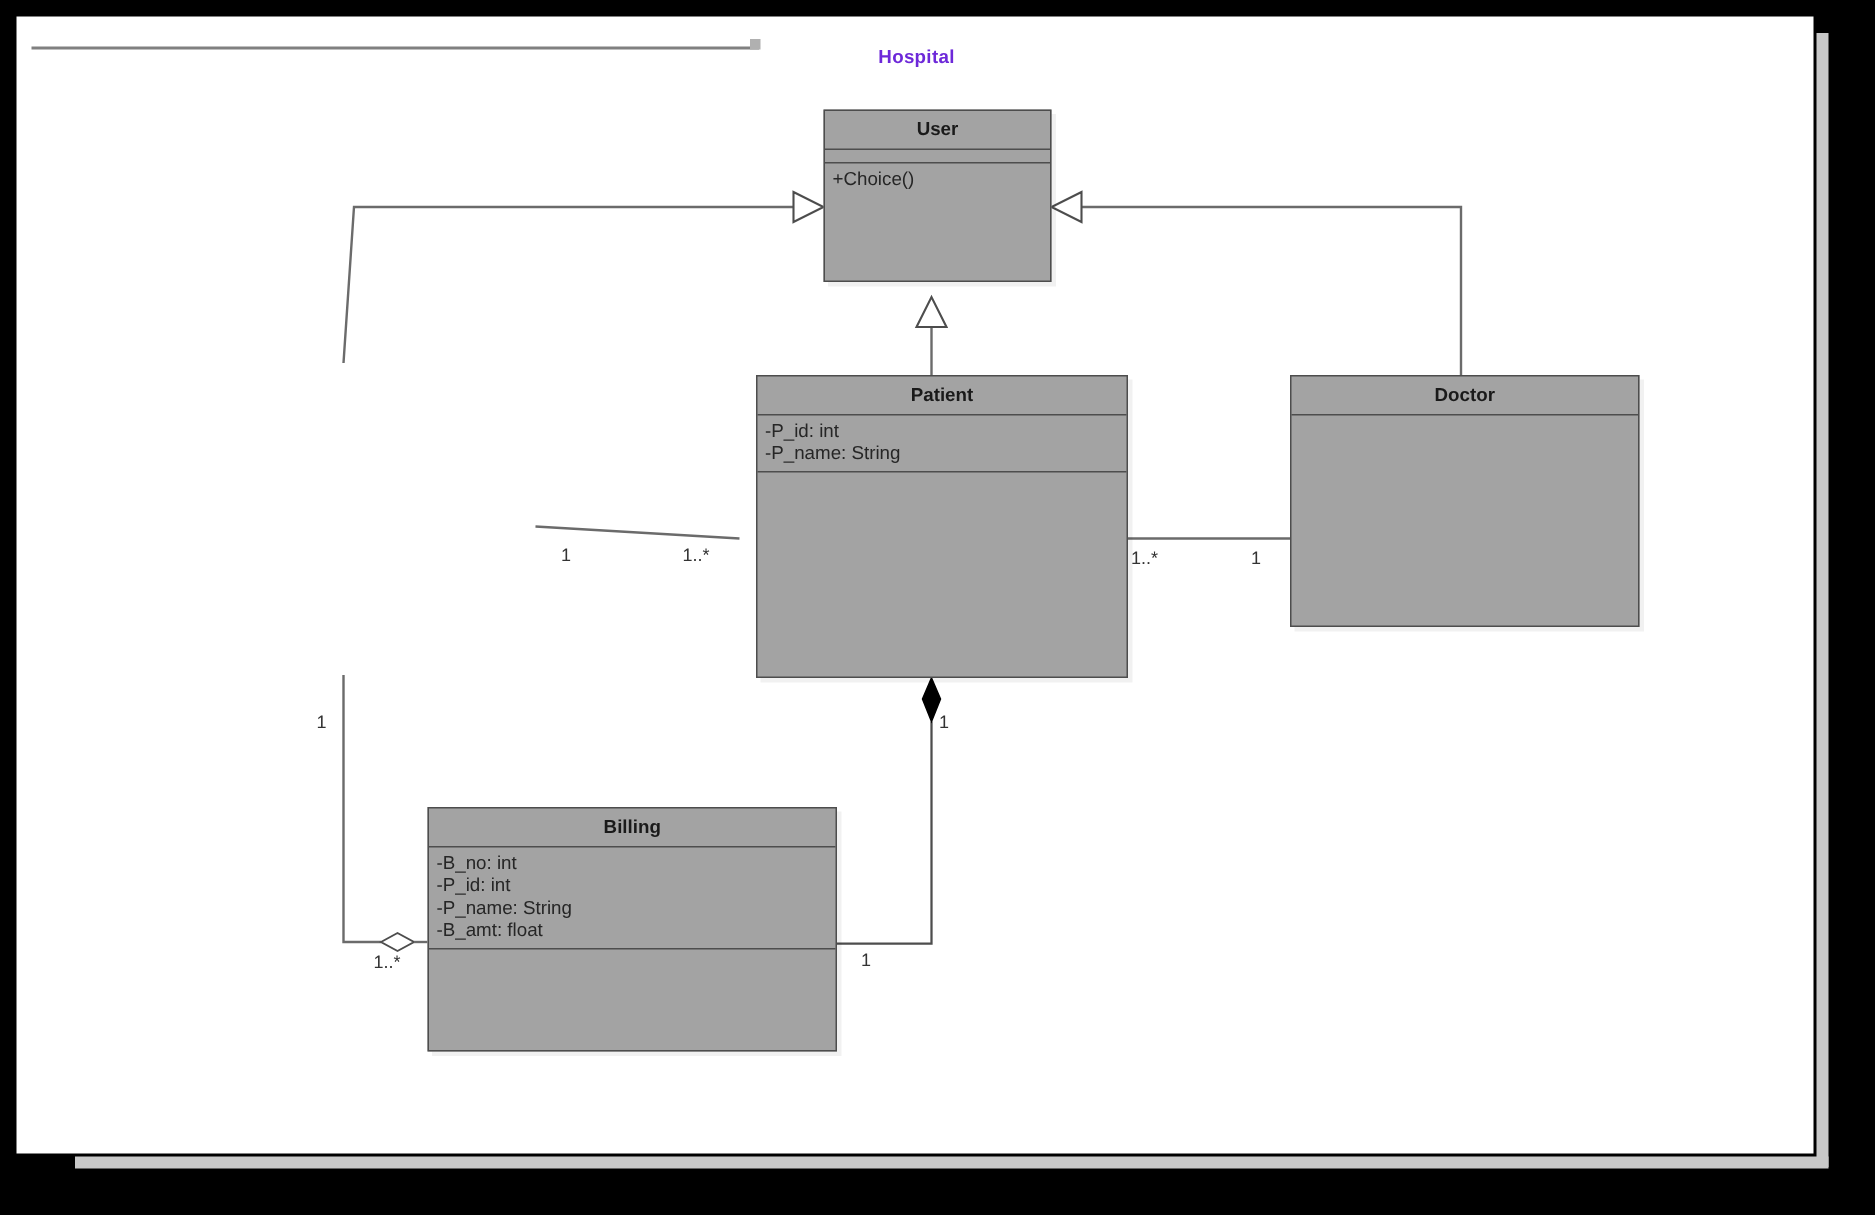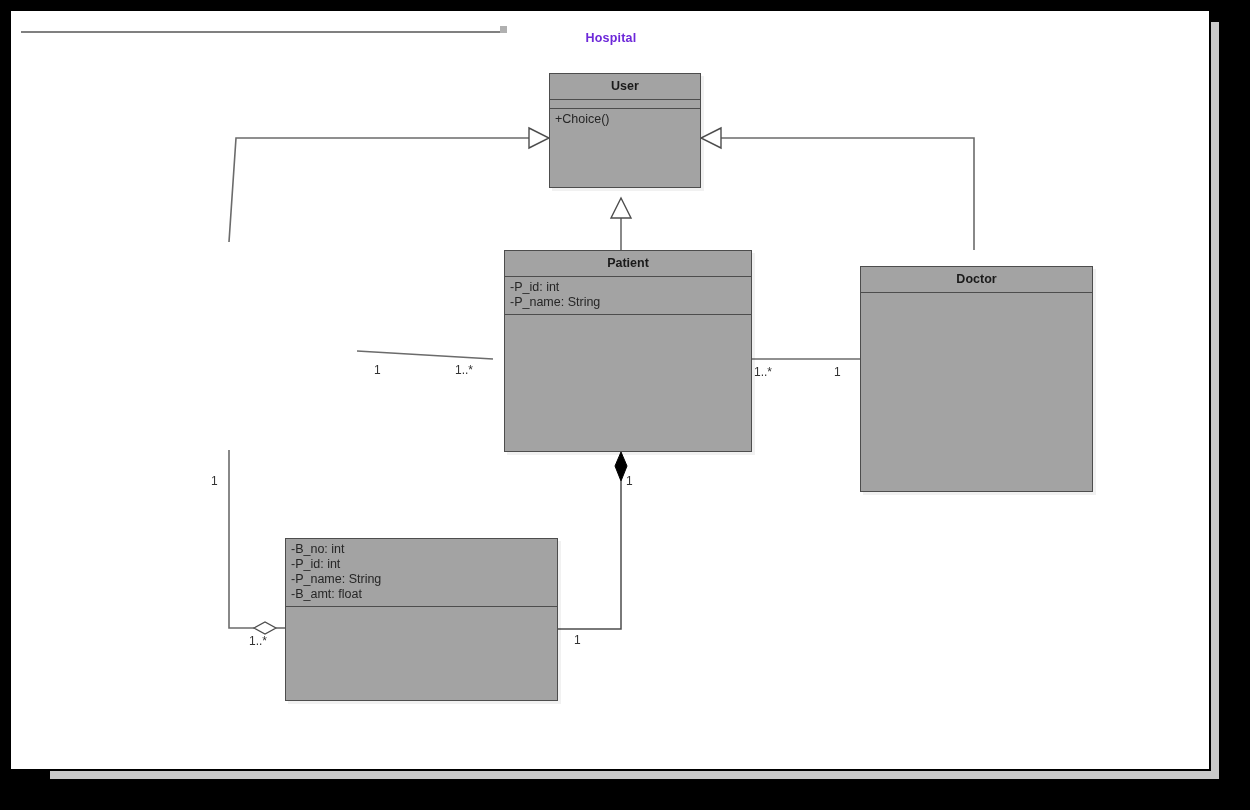--- a/index.html
+++ b/index.html
@@ -195,25 +195,26 @@
 
 
     <div class="uml-class" style="left:457px; top:239px; width:248px; height:202px;margin-left:36px;">
       <div class="uml-name">Patient</div>
       <div class="uml-attrs">
         <div class="uml-line">-P_id: int</div>
         <div class="uml-line">-P_name: String</div>
       </div>
     </div>
 
-    <div class="uml-class" style="left:849px; top:239px; width:233px; height:226px;margin-top:16px;">
+    <div class="uml-class" style="left:849px; top:239px; width:233px; height:168px;">
       <div class="uml-name">Doctor</div>
     </div>
 
     <div class="uml-class" style="left:274px; top:527px; width:273px; height:163px;">
+      <div class="uml-name">Billing</div>
       <div class="uml-attrs">
         <div class="uml-line">-B_no: int</div>
         <div class="uml-line">-P_id: int</div>
         <div class="uml-line">-P_name: String</div>
         <div class="uml-line">-B_amt: float</div>
       </div>
       <div class="uml-ops"></div>
     </div>
 
     <div class="mult-label" style="left:363px; top:352px;">1</div>

